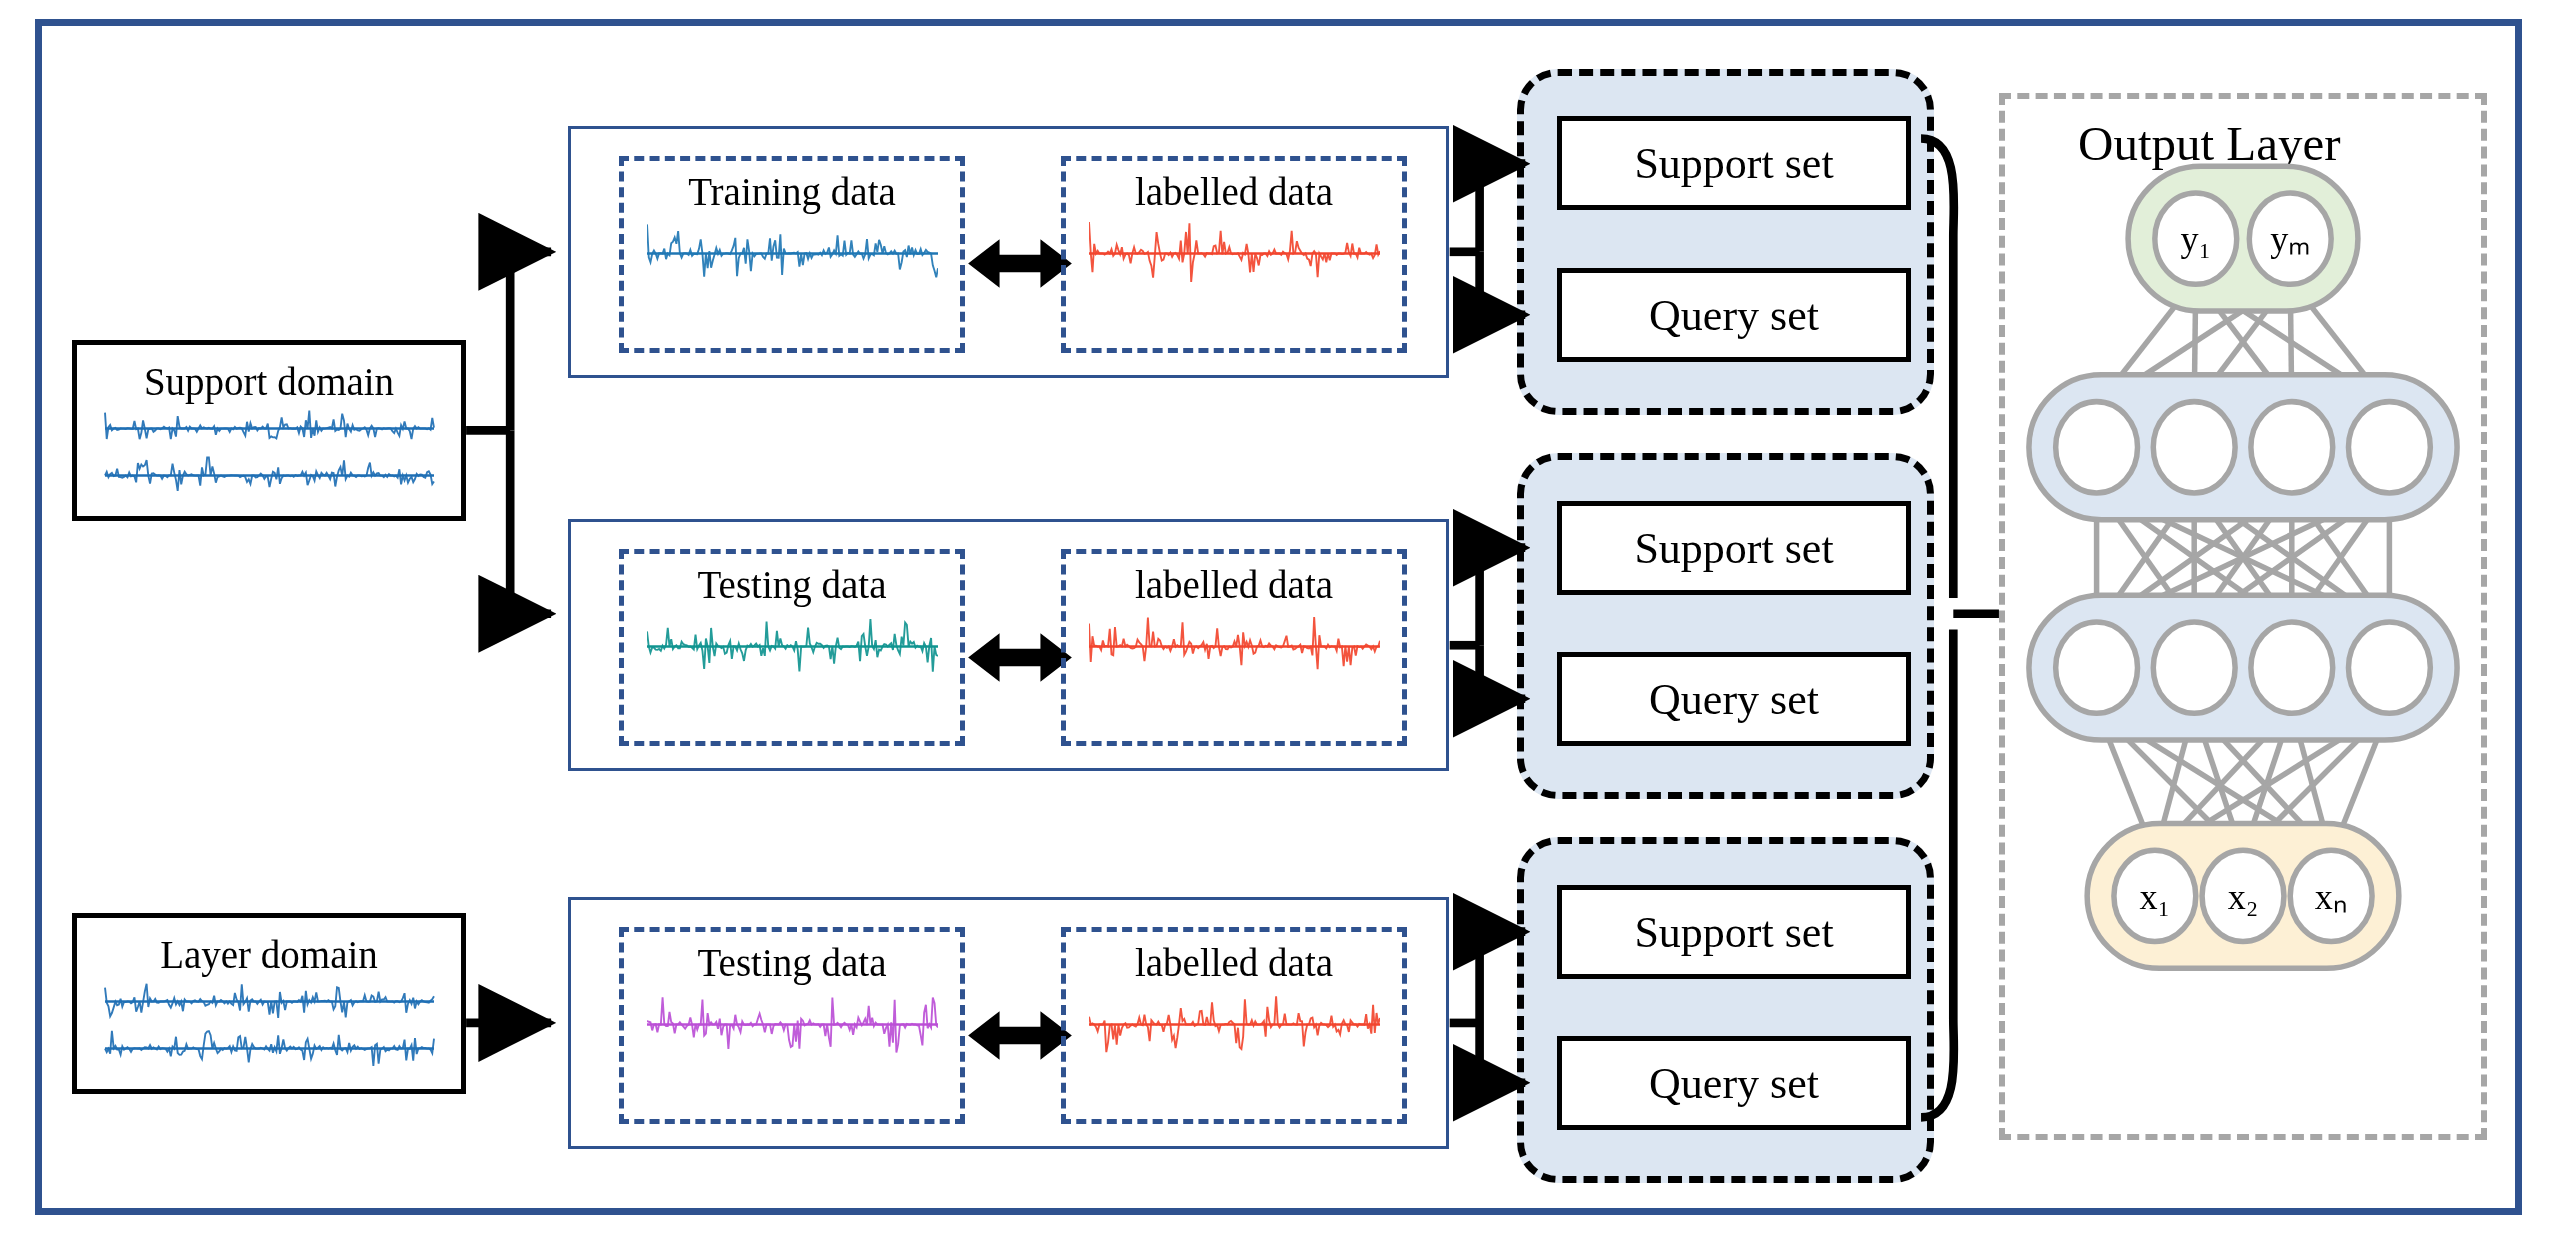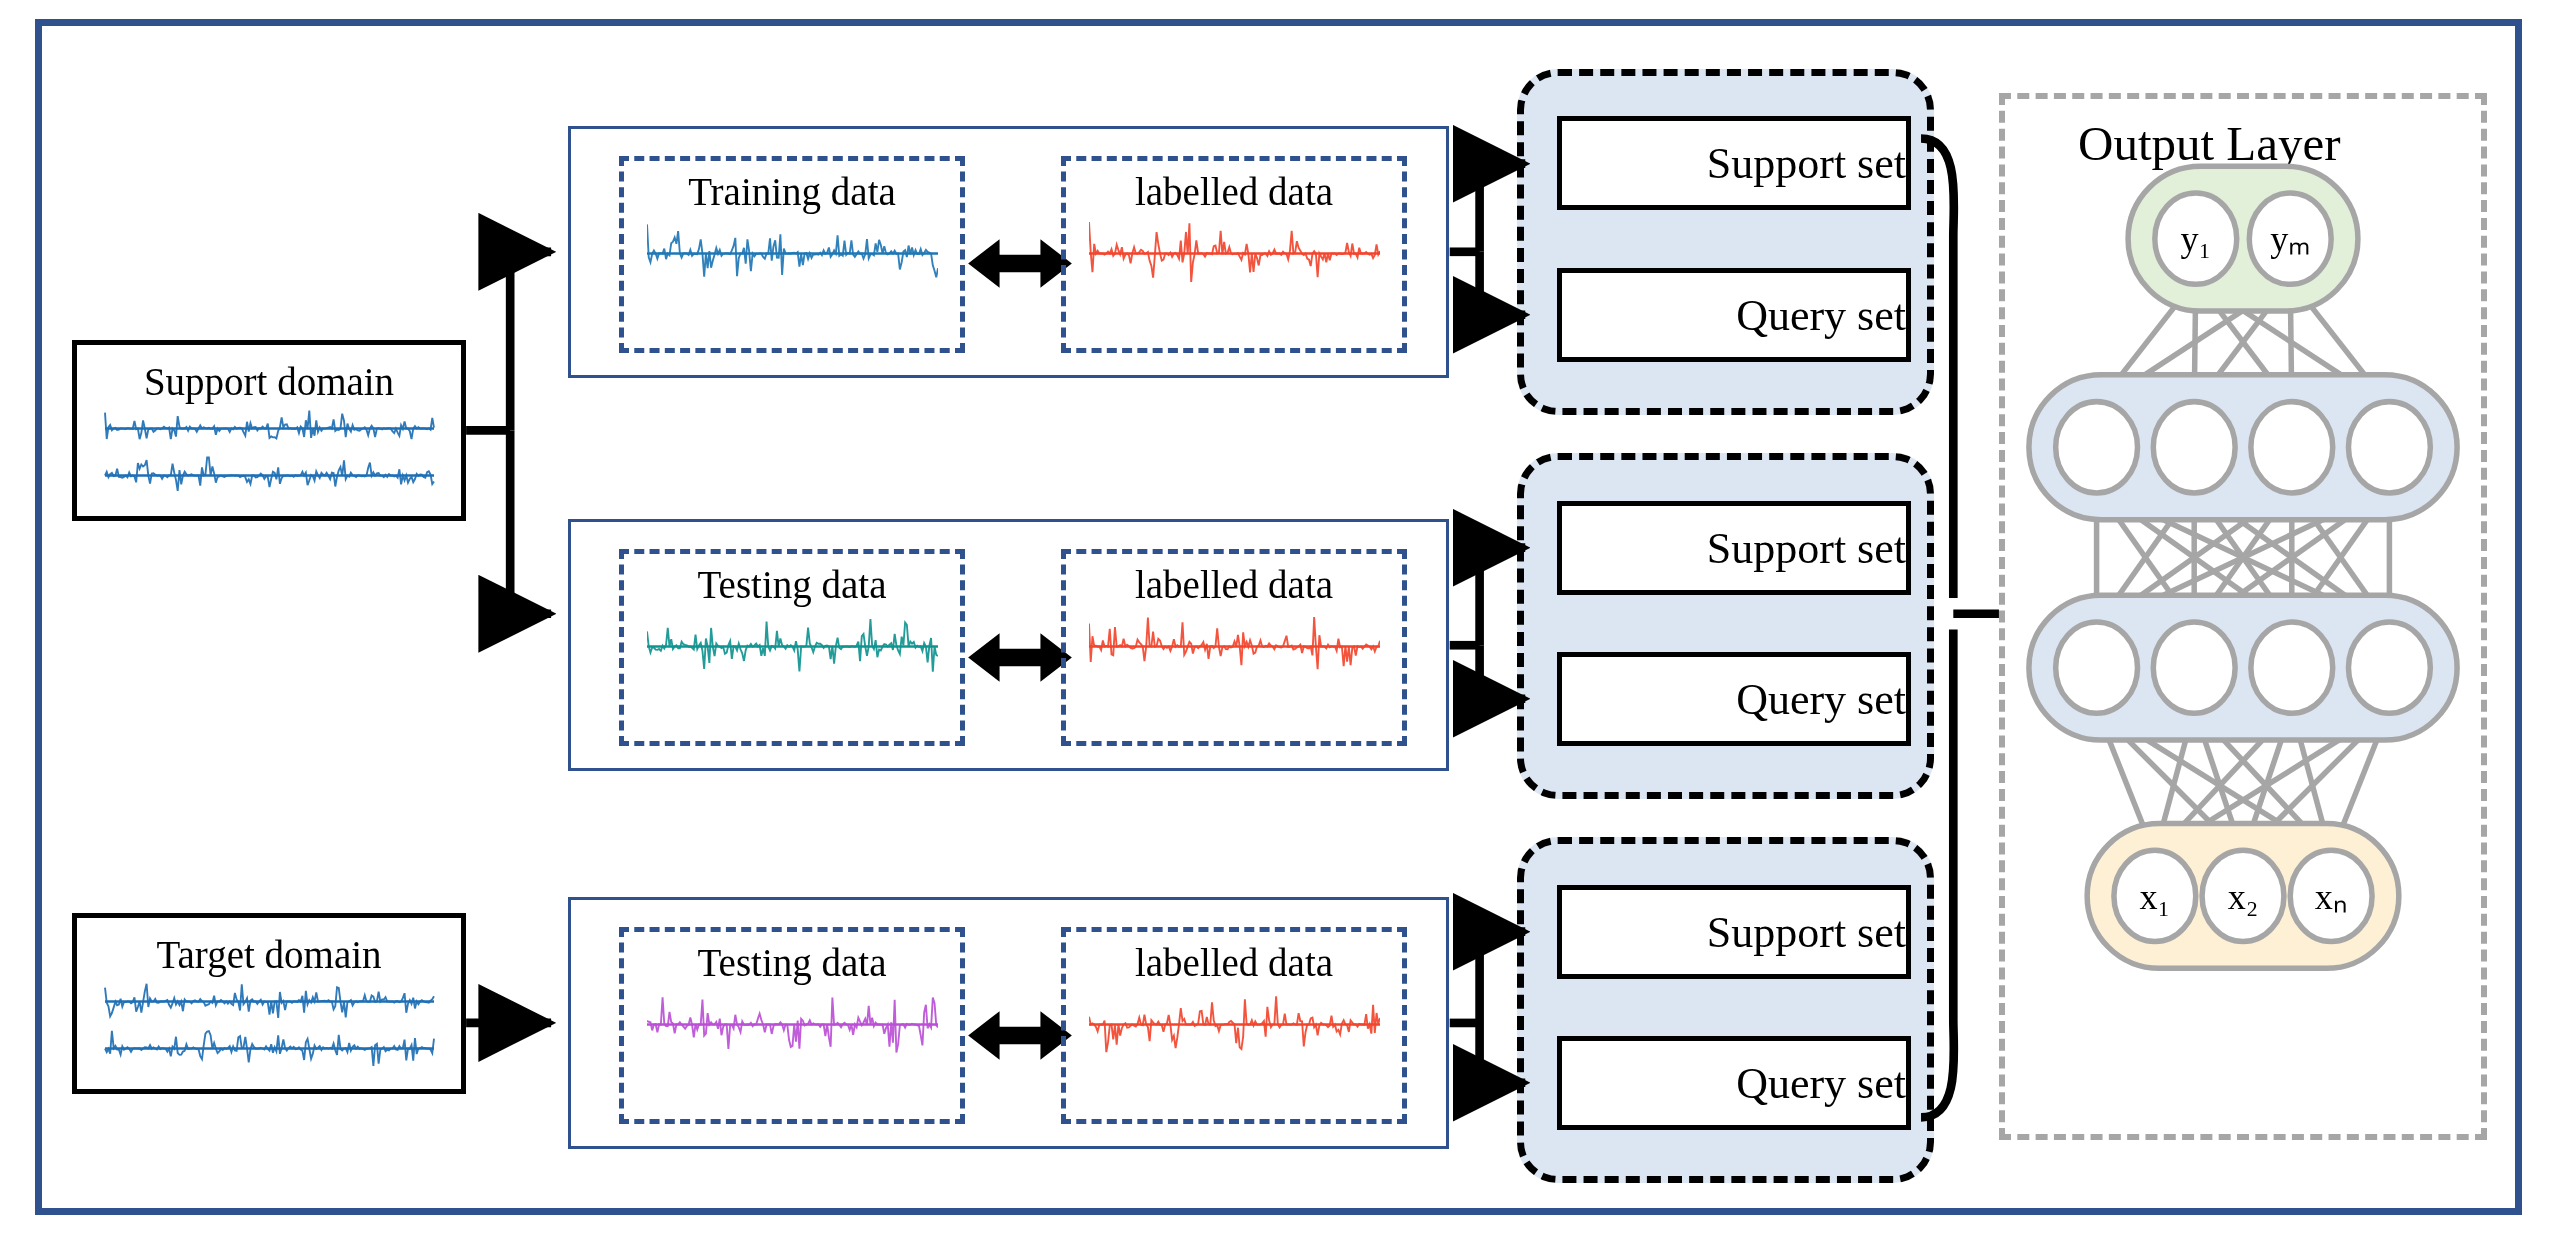--- a/index.html
+++ b/index.html
@@ -32,21 +32,21 @@
   
   .sig{position:absolute;}
 
   
   .grp{
     position:absolute;background:#dce6f2;border:7px dashed #000;
     border-radius:41px;box-sizing:border-box;
   }
   .setbox{
     position:absolute;background:#fff;border:5.5px solid #000;box-sizing:border-box;
-    display:flex;align-items:center;justify-content:flex-end;
+    display:flex;align-items:center;justify-content:center;
   }
   .setbox span{font-size:44px;color:#000;white-space:nowrap;}
 
   
   .netbox{
     position:absolute;border:6.3px dashed #a6a6a6;box-sizing:border-box;background:transparent;
   }
   .netlabel{
     position:absolute;font-size:49px;color:#000;white-space:nowrap;
   }
@@ -67,21 +67,21 @@
       <g id="srcsig">
           <path d="M0.0 9.7 L2.2 43.4 L4.4 28.2 L6.6 25.4 L8.8 32.2 L11.1 30.0 L13.3 29.3 L15.5 31.8 L17.7 31.4 L19.9 30.0 L22.1 30.2 L24.3 30.1 L26.5 30.6 L28.7 29.6 L30.9 29.9 L33.2 30.5 L35.4 30.6 L37.6 20.3 L39.8 30.9 L42.0 30.0 L44.2 43.6 L46.4 35.5 L48.6 19.7 L50.8 30.0 L53.1 42.6 L55.3 31.0 L57.5 30.3 L59.7 30.0 L61.9 34.3 L64.1 32.7 L66.3 29.9 L68.5 29.9 L70.7 30.9 L72.9 29.8 L75.2 27.7 L77.4 29.3 L79.6 30.0 L81.8 28.8 L84.0 43.4 L86.2 30.0 L88.4 32.3 L90.6 40.3 L92.8 14.2 L95.1 28.1 L97.3 30.0 L99.5 30.0 L101.7 30.0 L103.9 28.2 L106.1 32.8 L108.3 27.7 L110.5 30.0 L112.7 29.9 L114.9 30.2 L117.2 34.1 L119.4 30.0 L121.6 26.0 L123.8 29.9 L126.0 28.4 L128.2 29.6 L130.4 29.9 L132.6 29.1 L134.8 30.0 L137.1 30.2 L139.3 27.2 L141.5 38.0 L143.7 30.0 L145.9 33.0 L148.1 30.1 L150.3 30.1 L152.5 30.0 L154.7 30.0 L156.9 30.2 L159.2 34.5 L161.4 29.9 L163.6 31.0 L165.8 27.9 L168.0 30.1 L170.2 29.4 L172.4 29.1 L174.6 29.8 L176.8 34.7 L179.1 39.1 L181.3 21.4 L183.5 33.9 L185.7 23.1 L187.9 29.9 L190.1 28.2 L192.3 28.0 L194.5 32.4 L196.7 29.5 L198.9 30.1 L201.2 27.7 L203.4 30.0 L205.6 30.1 L207.8 23.7 L210.0 41.9 L212.2 40.1 L214.4 41.3 L216.6 41.0 L218.8 42.6 L221.1 33.0 L223.3 28.3 L225.5 15.8 L227.7 28.5 L229.9 25.0 L232.1 24.7 L234.3 30.0 L236.5 29.6 L238.7 30.3 L240.9 30.0 L243.2 30.3 L245.4 28.6 L247.6 35.8 L249.8 27.6 L252.0 29.7 L254.2 40.8 L256.4 19.5 L258.6 30.0 L260.8 7.2 L263.1 42.0 L265.3 30.4 L267.5 39.2 L269.7 19.7 L271.9 34.3 L274.1 28.7 L276.3 32.8 L278.5 30.0 L280.7 30.1 L282.9 29.6 L285.2 28.9 L287.4 28.2 L289.6 30.0 L291.8 18.3 L294.0 33.1 L296.2 31.4 L298.4 31.8 L300.6 30.0 L302.8 11.0 L305.1 19.9 L307.3 41.0 L309.5 23.8 L311.7 30.6 L313.9 34.1 L316.1 25.6 L318.3 31.6 L320.5 30.9 L322.7 32.5 L324.9 32.9 L327.2 30.9 L329.4 30.0 L331.6 28.4 L333.8 31.5 L336.0 38.7 L338.2 29.8 L340.4 26.5 L342.6 29.8 L344.8 40.8 L347.1 30.0 L349.3 29.5 L351.5 30.2 L353.7 31.2 L355.9 29.7 L358.1 30.5 L360.3 30.0 L362.5 29.5 L364.7 29.9 L366.9 33.5 L369.2 35.9 L371.4 30.2 L373.6 35.2 L375.8 39.4 L378.0 25.8 L380.2 30.5 L382.4 20.9 L384.6 30.0 L386.8 30.0 L389.1 33.5 L391.3 43.4 L393.5 30.0 L395.7 27.0 L397.9 30.0 L400.1 28.3 L402.3 30.1 L404.5 30.0 L406.7 30.0 L408.9 30.0 L411.2 30.8 L413.4 29.8 L415.6 31.6 L417.8 16.4 L420.0 28.8 " stroke="#1f6fb4" stroke-width="2.4" fill="none" opacity="0.92"></path>
           <line x1="0" y1="30" x2="420" y2="30" stroke="#1f6fb4" stroke-width="3.4"></line>
           <path d="M0.0 90.0 L2.2 85.3 L4.4 92.1 L6.6 88.3 L8.8 86.6 L11.1 90.7 L13.3 89.9 L15.5 81.2 L17.7 91.8 L19.9 92.0 L22.1 92.8 L24.3 91.7 L26.5 90.1 L28.7 92.2 L30.9 86.2 L33.2 91.0 L35.4 90.1 L37.6 91.2 L39.8 98.7 L42.0 74.0 L44.2 81.3 L46.4 75.9 L48.6 78.5 L50.8 76.9 L53.1 70.3 L55.3 90.2 L57.5 100.3 L59.7 87.4 L61.9 87.0 L64.1 88.9 L66.3 90.1 L68.5 89.7 L70.7 90.0 L72.9 94.2 L75.2 90.0 L77.4 90.4 L79.6 92.2 L81.8 89.9 L84.0 89.9 L86.2 74.9 L88.4 86.3 L90.6 95.6 L92.8 109.6 L95.1 83.0 L97.3 101.2 L99.5 90.0 L101.7 85.2 L103.9 88.5 L106.1 90.0 L108.3 89.1 L110.5 88.5 L112.7 89.7 L114.9 90.1 L117.2 90.0 L119.4 90.0 L121.6 102.9 L123.8 79.7 L126.0 89.9 L128.2 88.9 L130.4 66.9 L132.6 66.9 L134.8 89.9 L137.1 78.5 L139.3 87.3 L141.5 99.1 L143.7 91.9 L145.9 91.2 L148.1 90.0 L150.3 91.2 L152.5 91.9 L154.7 90.6 L156.9 90.1 L159.2 90.0 L161.4 89.7 L163.6 89.9 L165.8 90.0 L168.0 90.0 L170.2 90.1 L172.4 92.1 L174.6 90.9 L176.8 90.4 L179.1 92.0 L181.3 98.3 L183.5 94.9 L185.7 100.7 L187.9 90.0 L190.1 90.0 L192.3 92.5 L194.5 92.1 L196.7 89.9 L198.9 87.5 L201.2 89.8 L203.4 94.3 L205.6 90.9 L207.8 91.8 L210.0 104.9 L212.2 94.2 L214.4 85.2 L216.6 86.6 L218.8 94.9 L221.1 79.5 L223.3 100.6 L225.5 93.3 L227.7 90.2 L229.9 90.6 L232.1 90.0 L234.3 90.0 L236.5 91.0 L238.7 90.0 L240.9 91.7 L243.2 89.4 L245.4 90.5 L247.6 90.0 L249.8 89.8 L252.0 85.2 L254.2 90.1 L256.4 86.3 L258.6 102.2 L260.8 96.2 L263.1 89.3 L265.3 90.9 L267.5 96.6 L269.7 84.7 L271.9 89.5 L274.1 93.3 L276.3 86.6 L278.5 89.0 L280.7 90.0 L282.9 86.5 L285.2 90.4 L287.4 94.7 L289.6 86.4 L291.8 86.9 L294.0 104.0 L296.2 91.4 L298.4 83.5 L300.6 79.2 L302.8 90.4 L305.1 70.6 L307.3 94.5 L309.5 90.1 L311.7 91.5 L313.9 86.5 L316.1 89.8 L318.3 90.3 L320.5 91.9 L322.7 90.0 L324.9 90.0 L327.2 91.1 L329.4 90.6 L331.6 91.3 L333.8 90.1 L336.0 80.1 L338.2 73.5 L340.4 90.3 L342.6 86.0 L344.8 90.1 L347.1 87.3 L349.3 86.8 L351.5 90.2 L353.7 90.2 L355.9 92.1 L358.1 89.2 L360.3 91.9 L362.5 88.2 L364.7 90.1 L366.9 90.0 L369.2 91.2 L371.4 90.3 L373.6 92.8 L375.8 82.1 L378.0 101.4 L380.2 90.0 L382.4 96.3 L384.6 89.9 L386.8 99.2 L389.1 94.2 L391.3 91.8 L393.5 98.5 L395.7 94.5 L397.9 87.9 L400.1 90.5 L402.3 88.8 L404.5 88.9 L406.7 91.9 L408.9 92.8 L411.2 85.8 L413.4 84.6 L415.6 88.7 L417.8 100.9 L420.0 97.7 " stroke="#1f6fb4" stroke-width="2.4" fill="none" opacity="0.92"></path>
           <line x1="0" y1="90" x2="420" y2="90" stroke="#1f6fb4" stroke-width="3.4"></line>
         </g>
     </svg>
   </div>
 
   <div class="bbox" style="left:72px;top:913px;width:394px;height:181px;">
-    <div class="lbl">Target domain</div>
+    <div class="lbl">Layer domain</div>
     <svg class="sig" width="331" height="94" viewBox="0 0 420 120" style="position:relative;margin-top:3.1px;">
       <g id="tgtsig">
           <path d="M0.0 12.3 L2.2 31.5 L4.4 36.1 L6.6 48.9 L8.8 44.7 L11.1 37.5 L13.3 30.2 L15.5 34.8 L17.7 34.0 L19.9 26.5 L22.1 36.6 L24.3 30.6 L26.5 30.7 L28.7 30.0 L30.9 30.2 L33.2 32.2 L35.4 30.7 L37.6 24.6 L39.8 42.9 L42.0 37.1 L44.2 29.9 L46.4 44.3 L48.6 30.7 L50.8 17.4 L53.1 7.3 L55.3 37.0 L57.5 26.0 L59.7 30.0 L61.9 29.9 L64.1 26.7 L66.3 31.4 L68.5 31.6 L70.7 30.0 L72.9 30.0 L75.2 30.0 L77.4 29.3 L79.6 28.2 L81.8 34.2 L84.0 37.9 L86.2 32.5 L88.4 25.6 L90.6 33.9 L92.8 29.8 L95.1 34.6 L97.3 30.0 L99.5 42.4 L101.7 27.3 L103.9 30.0 L106.1 30.0 L108.3 30.2 L110.5 32.4 L112.7 29.5 L114.9 28.4 L117.2 30.0 L119.4 30.3 L121.6 26.9 L123.8 29.4 L126.0 30.7 L128.2 35.3 L130.4 34.3 L132.6 33.4 L134.8 30.0 L137.1 31.7 L139.3 22.7 L141.5 34.9 L143.7 29.9 L145.9 30.0 L148.1 28.0 L150.3 29.8 L152.5 32.4 L154.7 30.0 L156.9 32.8 L159.2 30.0 L161.4 33.1 L163.6 34.7 L165.8 19.1 L168.0 27.4 L170.2 30.6 L172.4 41.5 L174.6 8.0 L176.8 33.4 L179.1 30.4 L181.3 25.8 L183.5 43.0 L185.7 28.9 L187.9 27.2 L190.1 30.0 L192.3 30.0 L194.5 33.0 L196.7 30.0 L198.9 27.7 L201.2 33.9 L203.4 30.0 L205.6 30.4 L207.8 30.7 L210.0 46.9 L212.2 29.5 L214.4 45.3 L216.6 30.0 L218.8 29.8 L221.1 50.9 L223.3 17.9 L225.5 31.8 L227.7 29.3 L229.9 41.0 L232.1 30.0 L234.3 30.0 L236.5 30.0 L238.7 31.7 L240.9 30.0 L243.2 30.0 L245.4 30.6 L247.6 28.1 L249.8 30.1 L252.0 22.7 L254.2 44.3 L256.4 16.5 L258.6 33.6 L260.8 28.3 L263.1 31.4 L265.3 24.6 L267.5 30.0 L269.7 18.4 L271.9 29.9 L274.1 29.8 L276.3 29.2 L278.5 29.2 L280.7 28.9 L282.9 29.9 L285.2 28.3 L287.4 30.0 L289.6 30.0 L291.8 40.0 L294.0 36.1 L296.2 11.9 L298.4 12.7 L300.6 30.0 L302.8 44.0 L305.1 30.4 L307.3 50.2 L309.5 30.7 L311.7 29.9 L313.9 28.2 L316.1 35.0 L318.3 30.9 L320.5 29.8 L322.7 30.8 L324.9 29.9 L327.2 29.6 L329.4 29.8 L331.6 22.1 L333.8 30.0 L336.0 30.4 L338.2 30.1 L340.4 22.4 L342.6 23.8 L344.8 30.6 L347.1 30.0 L349.3 17.5 L351.5 30.0 L353.7 27.4 L355.9 27.4 L358.1 24.5 L360.3 30.1 L362.5 29.9 L364.7 30.2 L366.9 30.0 L369.2 31.4 L371.4 29.7 L373.6 29.7 L375.8 30.9 L378.0 30.0 L380.2 25.7 L382.4 19.4 L384.6 44.4 L386.8 33.0 L389.1 28.3 L391.3 32.9 L393.5 25.2 L395.7 38.9 L397.9 30.0 L400.1 33.6 L402.3 30.0 L404.5 28.4 L406.7 30.0 L408.9 30.6 L411.2 31.2 L413.4 31.6 L415.6 28.8 L417.8 27.0 L420.0 23.2 " stroke="#1f6fb4" stroke-width="2.4" fill="none" opacity="0.92"></path>
           <line x1="0" y1="30" x2="420" y2="30" stroke="#1f6fb4" stroke-width="3.4"></line>
           <path d="M0.0 90.1 L2.2 94.7 L4.4 90.4 L6.6 96.6 L8.8 67.5 L11.1 89.6 L13.3 86.6 L15.5 91.3 L17.7 91.2 L19.9 97.9 L22.1 87.1 L24.3 91.4 L26.5 90.0 L28.7 88.4 L30.9 90.4 L33.2 94.4 L35.4 90.4 L37.6 89.7 L39.8 89.8 L42.0 90.0 L44.2 89.8 L46.4 91.9 L48.6 90.0 L50.8 88.5 L53.1 88.6 L55.3 89.9 L57.5 85.6 L59.7 90.3 L61.9 88.7 L64.1 90.0 L66.3 91.3 L68.5 87.4 L70.7 90.8 L72.9 89.7 L75.2 89.9 L77.4 90.3 L79.6 94.1 L81.8 90.1 L84.0 100.1 L86.2 87.6 L88.4 90.1 L90.6 75.0 L92.8 95.7 L95.1 98.1 L97.3 97.8 L99.5 93.9 L101.7 93.0 L103.9 84.7 L106.1 90.4 L108.3 90.0 L110.5 90.2 L112.7 88.6 L114.9 90.0 L117.2 90.6 L119.4 90.9 L121.6 99.7 L123.8 103.6 L126.0 86.1 L128.2 71.1 L130.4 68.4 L132.6 67.8 L134.8 73.0 L137.1 90.0 L139.3 82.9 L141.5 90.0 L143.7 95.9 L145.9 93.6 L148.1 90.3 L150.3 92.0 L152.5 89.4 L154.7 90.4 L156.9 89.5 L159.2 87.0 L161.4 94.5 L163.6 87.4 L165.8 92.4 L168.0 92.9 L170.2 75.6 L172.4 74.1 L174.6 89.7 L176.8 88.8 L179.1 75.3 L181.3 90.0 L183.5 107.7 L185.7 90.8 L187.9 84.4 L190.1 88.2 L192.3 90.0 L194.5 90.1 L196.7 90.0 L198.9 89.0 L201.2 90.0 L203.4 91.2 L205.6 87.2 L207.8 90.4 L210.0 92.8 L212.2 84.5 L214.4 95.5 L216.6 88.5 L218.8 93.7 L221.1 73.3 L223.3 96.8 L225.5 89.4 L227.7 78.4 L229.9 89.5 L232.1 92.7 L234.3 89.4 L236.5 87.6 L238.7 89.9 L240.9 88.0 L243.2 90.8 L245.4 90.5 L247.6 88.5 L249.8 91.4 L252.0 92.9 L254.2 104.7 L256.4 81.9 L258.6 77.7 L260.8 90.0 L263.1 103.0 L265.3 96.6 L267.5 86.1 L269.7 90.4 L271.9 89.1 L274.1 87.0 L276.3 91.9 L278.5 88.4 L280.7 89.9 L282.9 89.3 L285.2 90.0 L287.4 89.0 L289.6 90.1 L291.8 83.6 L294.0 92.3 L296.2 98.1 L298.4 72.6 L300.6 90.6 L302.8 92.5 L305.1 90.2 L307.3 89.6 L309.5 94.5 L311.7 82.9 L313.9 92.7 L316.1 88.0 L318.3 86.0 L320.5 90.1 L322.7 87.8 L324.9 90.6 L327.2 89.7 L329.4 90.7 L331.6 91.9 L333.8 90.6 L336.0 90.0 L338.2 89.7 L340.4 88.2 L342.6 112.1 L344.8 85.9 L347.1 84.0 L349.3 109.4 L351.5 91.6 L353.7 90.1 L355.9 88.1 L358.1 93.4 L360.3 91.5 L362.5 92.5 L364.7 90.2 L366.9 90.0 L369.2 86.9 L371.4 91.3 L373.6 91.7 L375.8 87.0 L378.0 90.0 L380.2 89.6 L382.4 78.6 L384.6 105.2 L386.8 90.0 L389.1 90.3 L391.3 85.7 L393.5 105.6 L395.7 76.7 L397.9 97.1 L400.1 90.1 L402.3 89.6 L404.5 88.1 L406.7 89.4 L408.9 89.4 L411.2 90.2 L413.4 90.0 L415.6 91.5 L417.8 96.1 L420.0 77.5 " stroke="#1f6fb4" stroke-width="2.4" fill="none" opacity="0.92"></path>
           <line x1="0" y1="90" x2="420" y2="90" stroke="#1f6fb4" stroke-width="3.4"></line>
         </g>
     </svg>
   </div>
 

